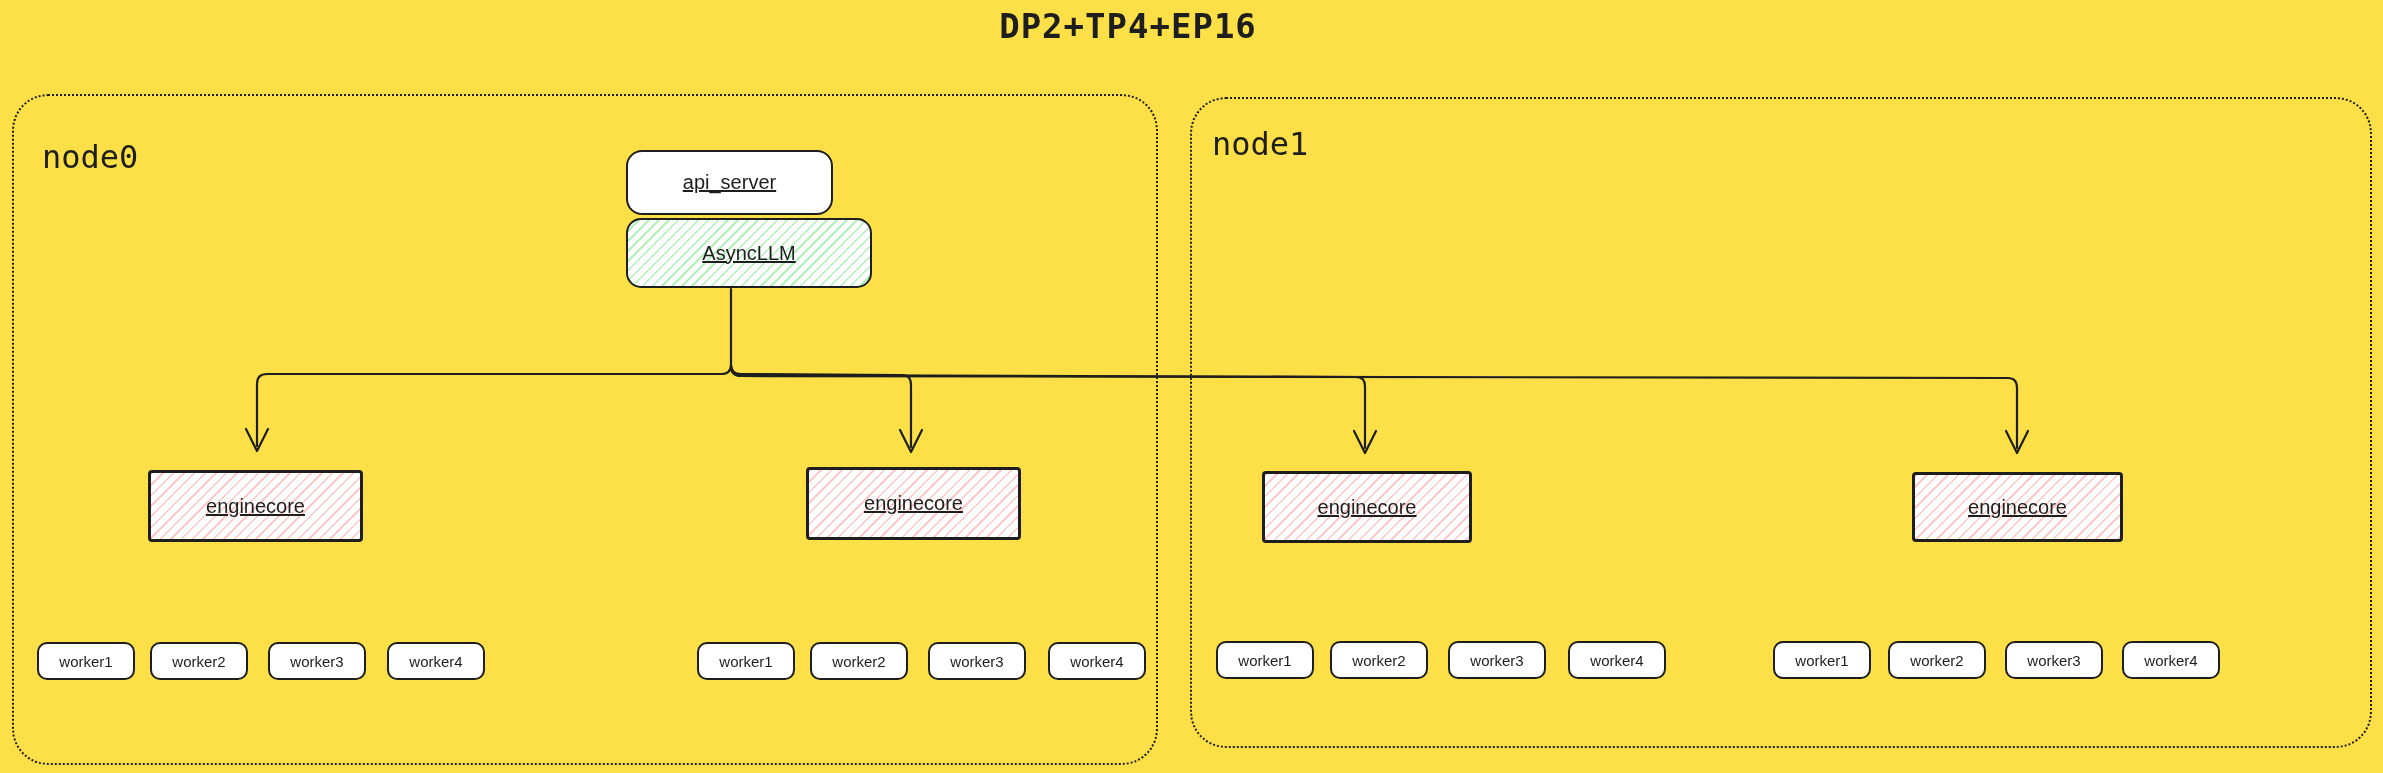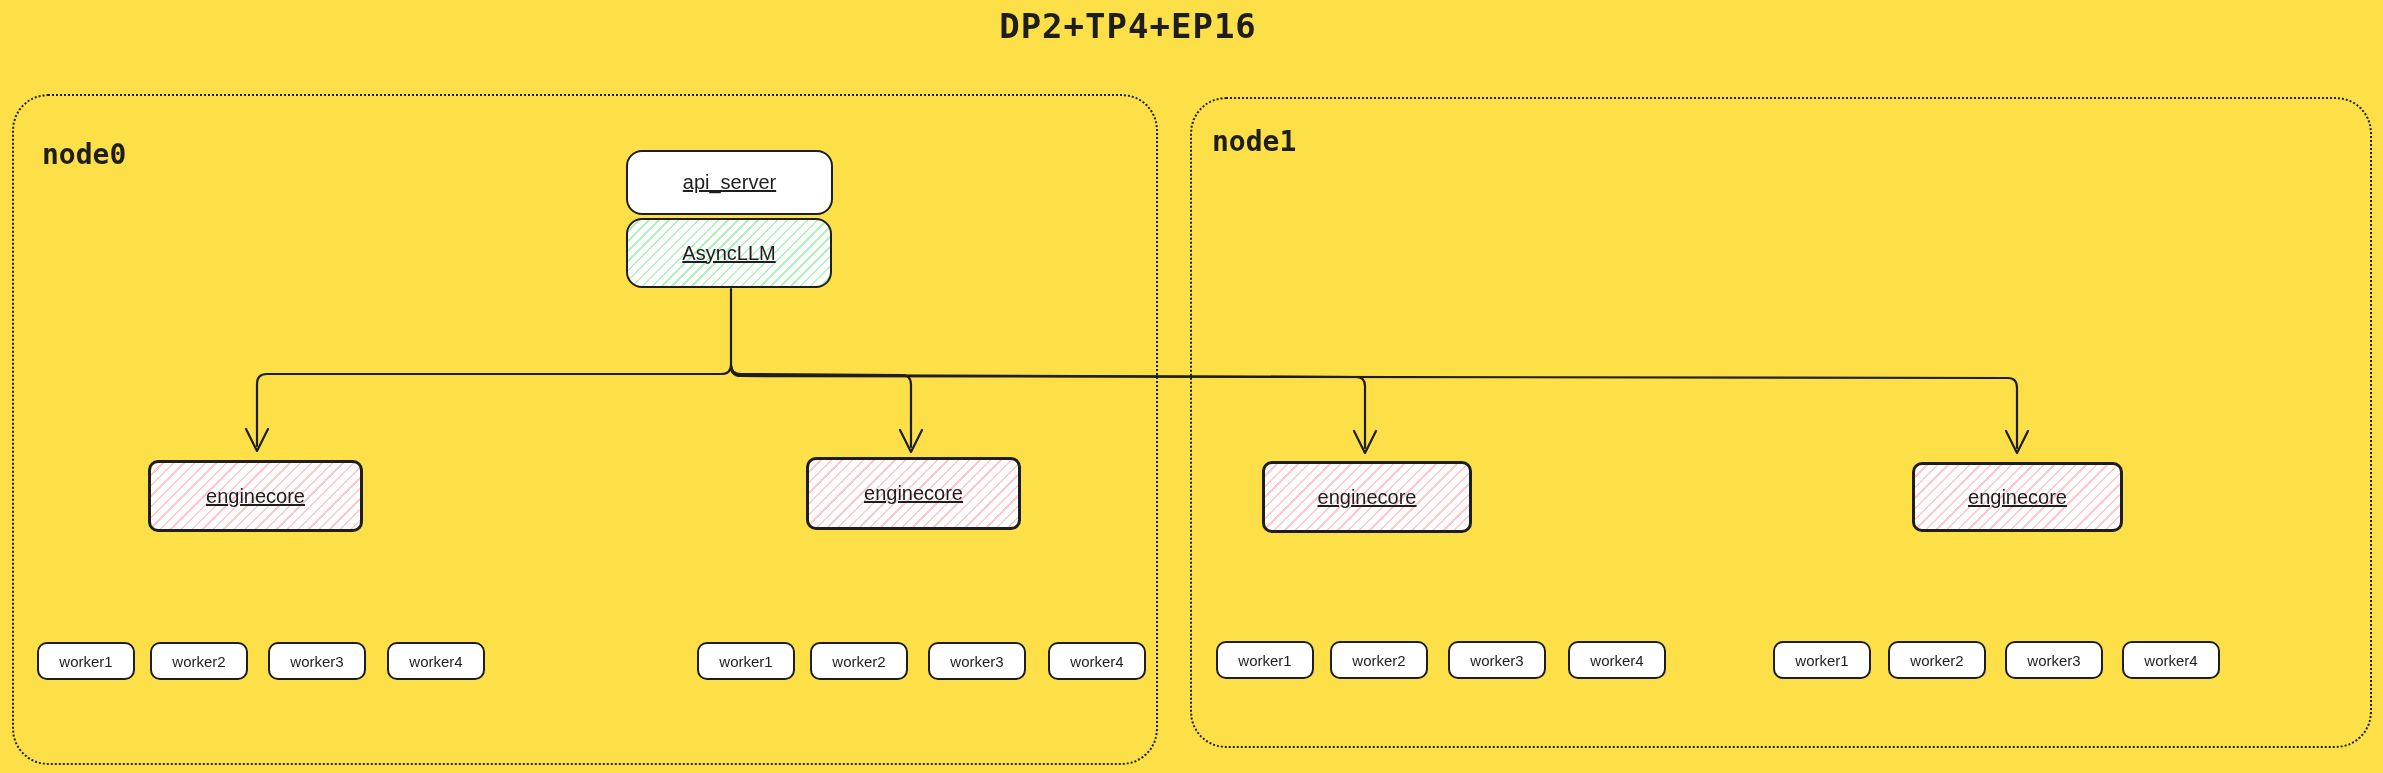--- a/index.html
+++ b/index.html
@@ -30,22 +30,22 @@
     position: absolute;
     border: 2.6px dotted #1e1e1e;
     border-radius: 36px;
     background: transparent;
   }
   .node-frame.node0 { left: 12px;   top: 94px; width: 1146px; height: 671px; }
   .node-frame.node1 { left: 1190px; top: 97px; width: 1182px; height: 651px; }
   .node-label {
     position: absolute;
     font-family: "DejaVu Sans Mono", monospace;
-    font-size: 28px;
-    font-weight: 700;
+    font-size: 32px;
+    font-weight: 400;
     white-space: nowrap;
   }
   .node0 .node-label { left: 28px; top: 42px; }
   .node1 .node-label { left: 20px; top: 26px; }
 
   .shape {
     position: absolute;
     border: 2.6px solid #1e1e1e;
     border-radius: 16px;
     background: #ffffff;
@@ -60,22 +60,22 @@
     background-color: #ffffff;
     background-image: repeating-linear-gradient(135deg,
       #b2f2bb 0px, #b2f2bb 1.7px, transparent 1.7px, transparent 7px);
   }
   .hatch-red {
     background-color: #ffffff;
     background-image: repeating-linear-gradient(135deg,
       #ffc9c9 0px, #ffc9c9 1.7px, transparent 1.7px, transparent 7.5px);
   }
   .api      { left: 626px;  top: 150px; width: 207px; height: 65px; }
-  .asyncllm { left: 626px;  top: 218px; width: 206px; height: 70px; }
-  .engine   { border-width: 3px; border-radius: 10px; }
+  .asyncllm { left: 626px;  top: 218px; width: 246px; height: 70px; border-radius: 15px; }
+  .engine   { border-width: 3px; border-radius: 4px; margin-top: 10px; }
   .engine.e1 { left: 148px;  top: 460px; width: 215px; height: 72px; }
   .engine.e2 { left: 806px;  top: 457px; width: 215px; height: 73px; }
   .engine.e3 { left: 1262px; top: 461px; width: 210px; height: 72px; }
   .engine.e4 { left: 1912px; top: 462px; width: 211px; height: 70px; }
 
   .worker {
     position: absolute;
     border: 2.4px solid #1e1e1e;
     border-radius: 10px;
     background: #ffffff;

